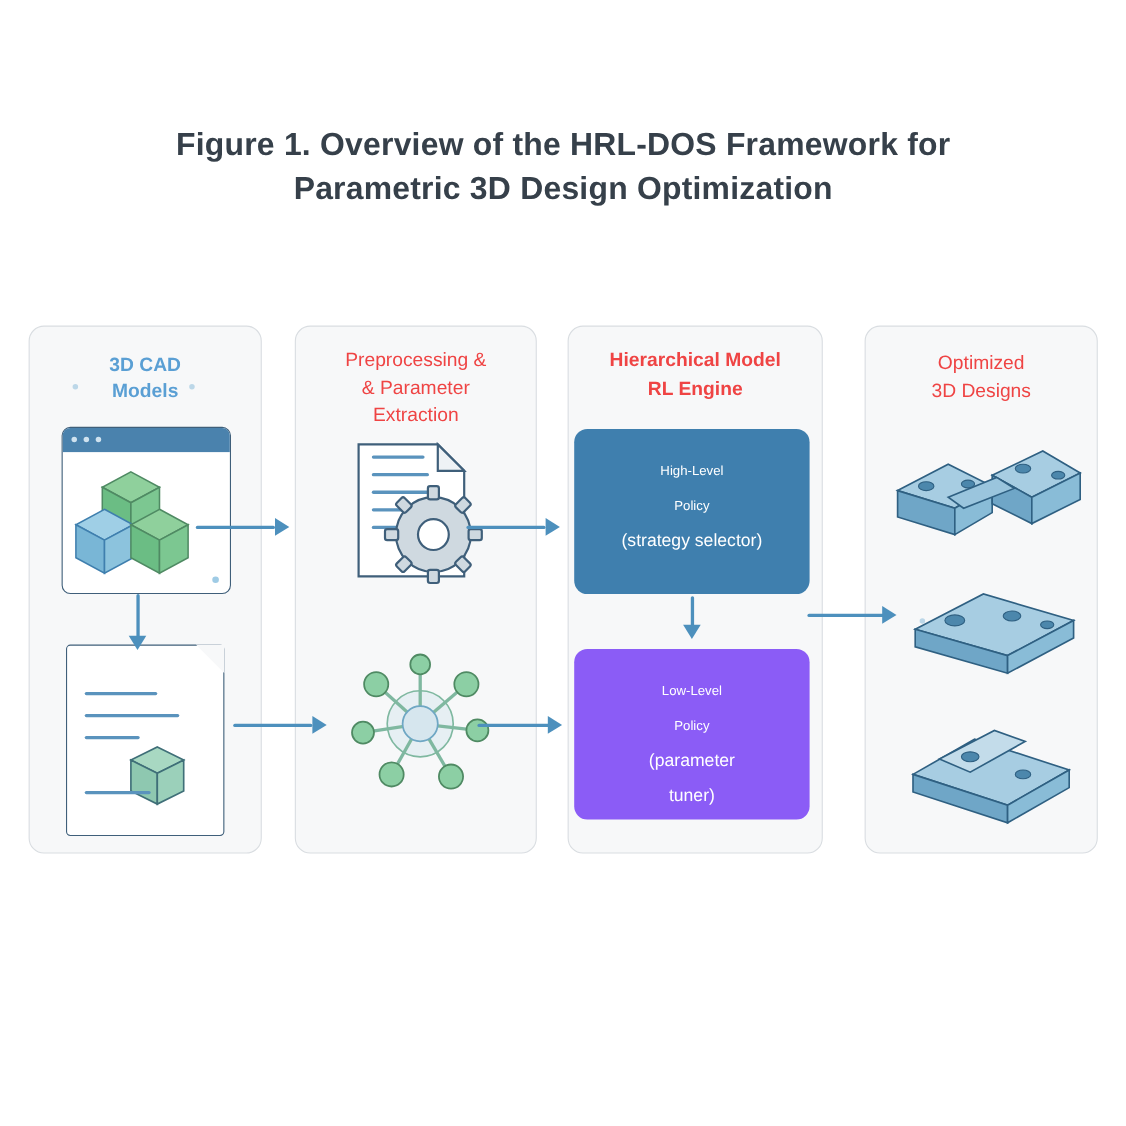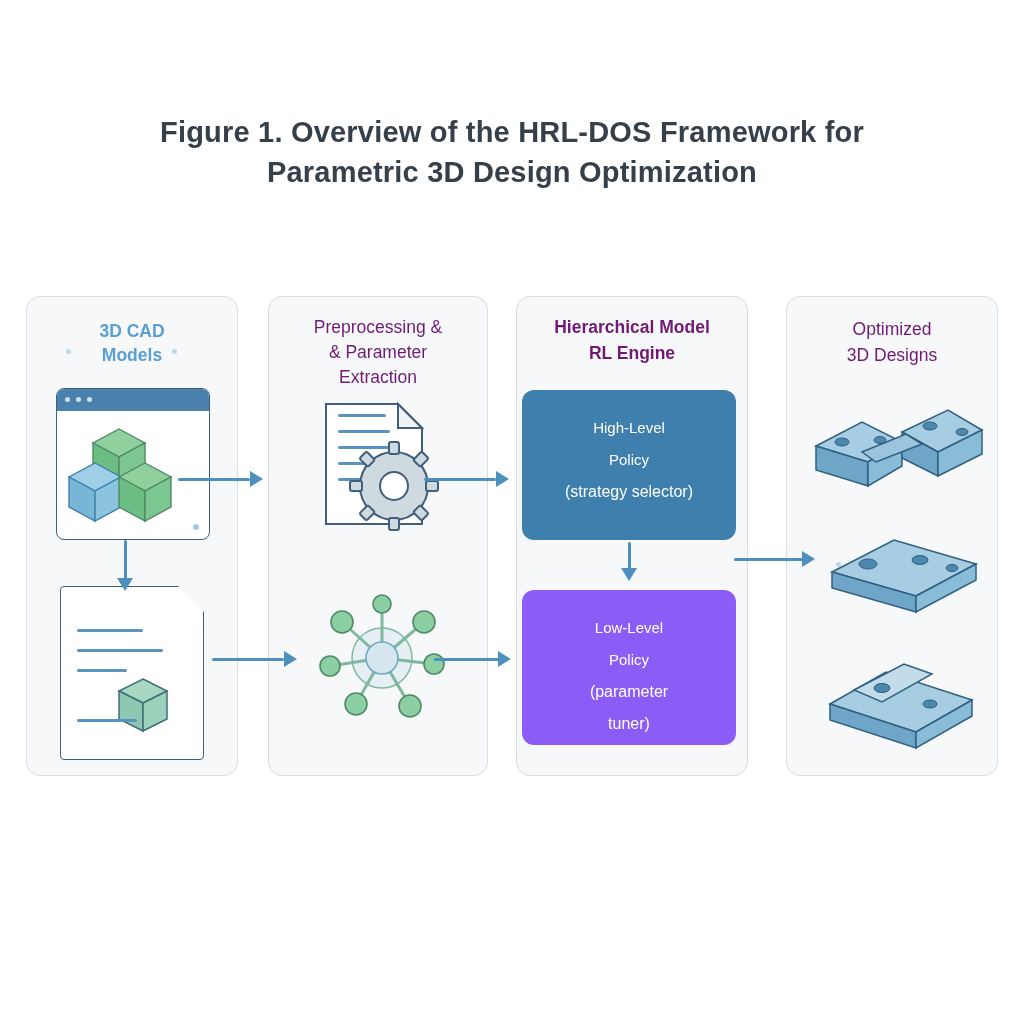--- a/index.html
+++ b/index.html
@@ -48,21 +48,21 @@
     box-sizing: border-box;
   }
   .panel-title {
     position: absolute;
     left: 8px;
     right: 8px;
     top: 20px;
     text-align: center;
     font-size: 17.5px;
     line-height: 25px;
-    color: #701a75;
+    color: #ef4444;
   }
   .panel-title.bold { font-weight: bold; }
   .panel-title.blue { color: #5a9fd4; font-weight: bold; }
 
   #panel-input    { left: 26px;  top: 296px; width: 212px; height: 480px; }
   #panel-preproc  { left: 268px; top: 296px; width: 220px; height: 480px; }
   #panel-engine   { left: 516px; top: 296px; width: 232px; height: 480px; }
   #panel-output   { left: 786px; top: 296px; width: 212px; height: 480px; }
 
   
@@ -158,21 +158,21 @@
   }
   #box-high {
     left: 522px; top: 390px; width: 214px; height: 150px;
     background: #3f7fae;
   }
   #box-low {
     left: 522px; top: 590px; width: 214px; height: 155px;
     background: #8b5cf6;
   }
   .policy-line {
-    font-size: 15px;
+    font-size: 12px;
     line-height: 32px;
     color: #ffffff;
   }
   .policy-line.sub {
     font-size: 16px;
   }
 
   
   .part {
     position: absolute;

